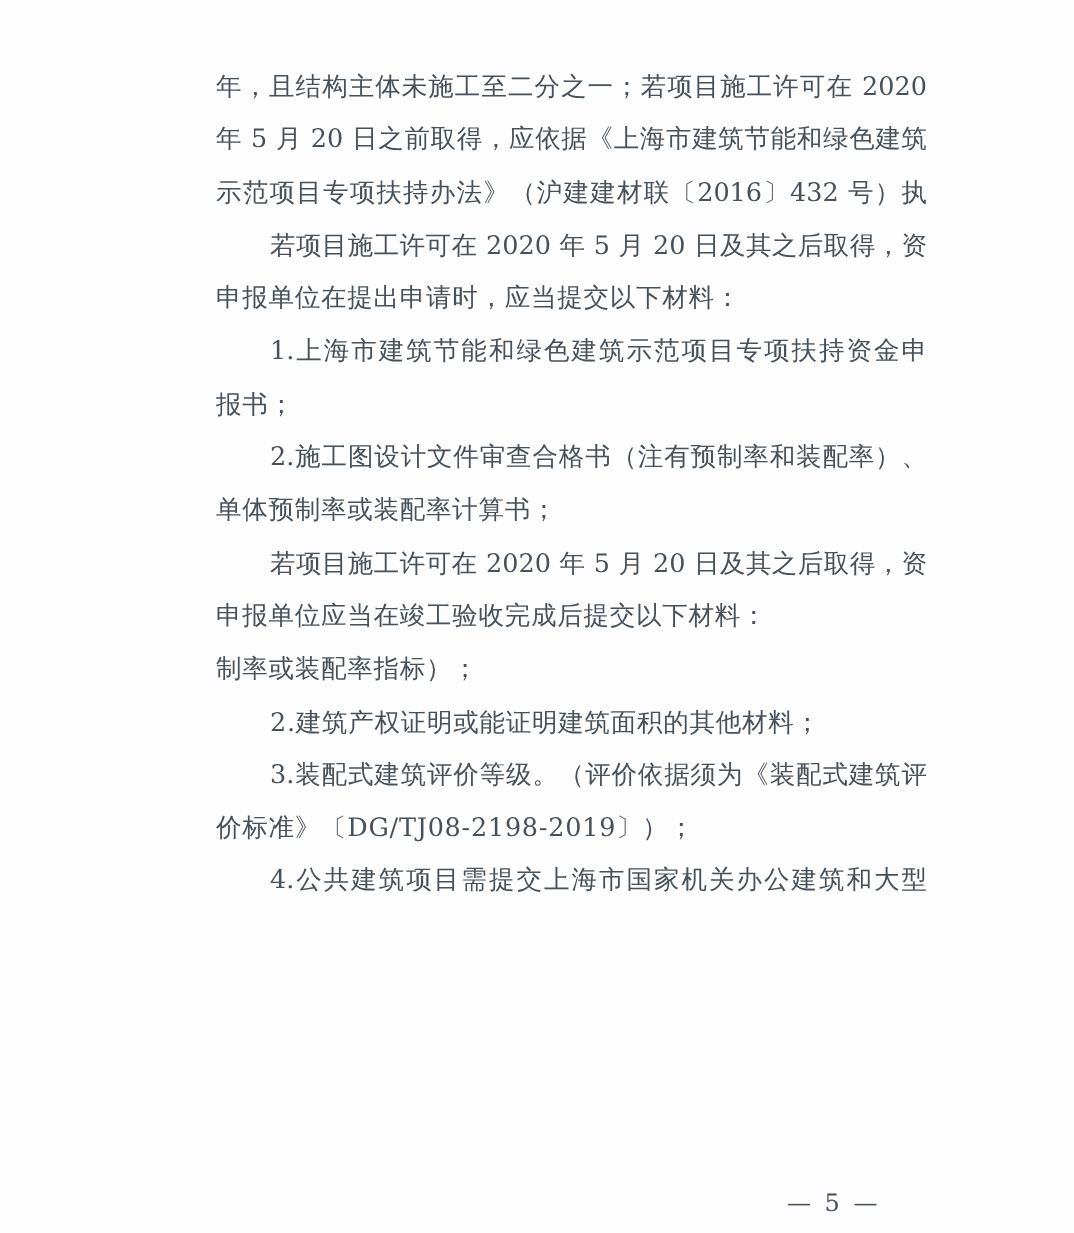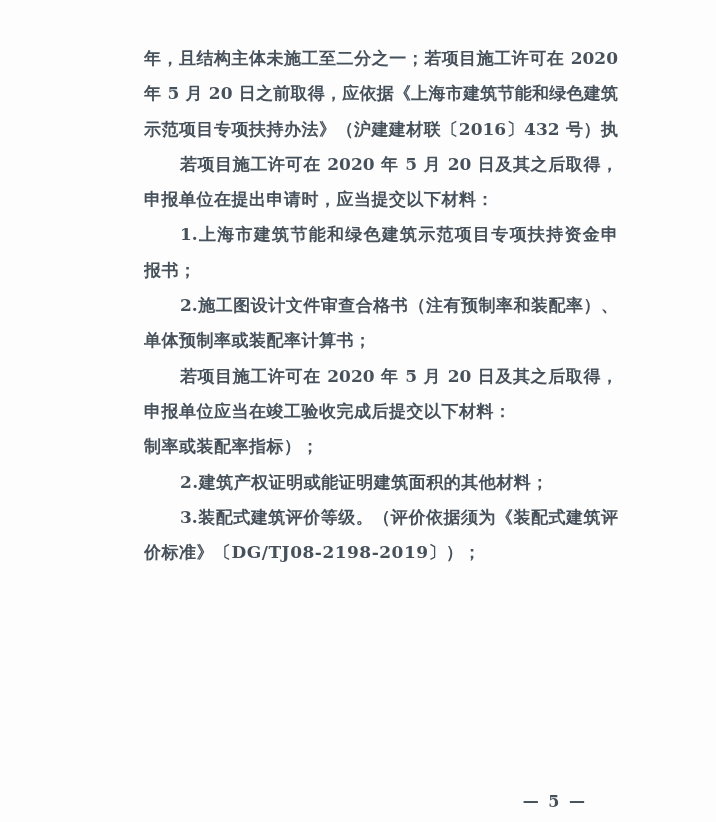--- a/index.html
+++ b/index.html
@@ -10,21 +10,20 @@
     position: relative;
     width: 716px;
     height: 822px;
     background: var(--paper, #fdfdfd);
     font-family: "DejaVu Serif", "Liberation Serif", serif;
     overflow: hidden;
   }
   .page {
     position: absolute;
     inset: 0;
-    font-weight: bold;
   }
   .textblock {
     position: absolute;
     left: 144px;
     top: 41px;
     width: 474px;
     color: var(--ink, #47515b);
   }
   .line {
     height: 35.3px;
@@ -68,15 +67,16 @@
       <div class="line indent justify">1.上海市建筑节能和绿色建筑示范项目专项扶持资金申</div>
       <div class="line">报书；</div>
       <div class="line indent justify">2.施工图设计文件审查合格书（注有预制率和装配率）、</div>
       <div class="line">单体预制率或装配率计算书；</div>
       <div class="line indent justify">若项目施工许可在 2020 年 5 月 20 日及其之后取得，资金</div>
       <div class="line">申报单位应当在竣工验收完成后提交以下材料：</div>
       <div class="line">制率或装配率指标）；</div>
       <div class="line indent">2.建筑产权证明或能证明建筑面积的其他材料；</div>
       <div class="line indent justify">3.装配式建筑评价等级。（评价依据须为《装配式建筑评</div>
       <div class="line">价标准》〔DG/TJ08-2198-2019〕）；</div>
+      <div class="line indent justify">4.公共建筑项目需提交上海市国家机关办公建筑和大型</div>
     </div>
   <div class="footer">— 5 —</div>
 </div>
 
 </body></html>

